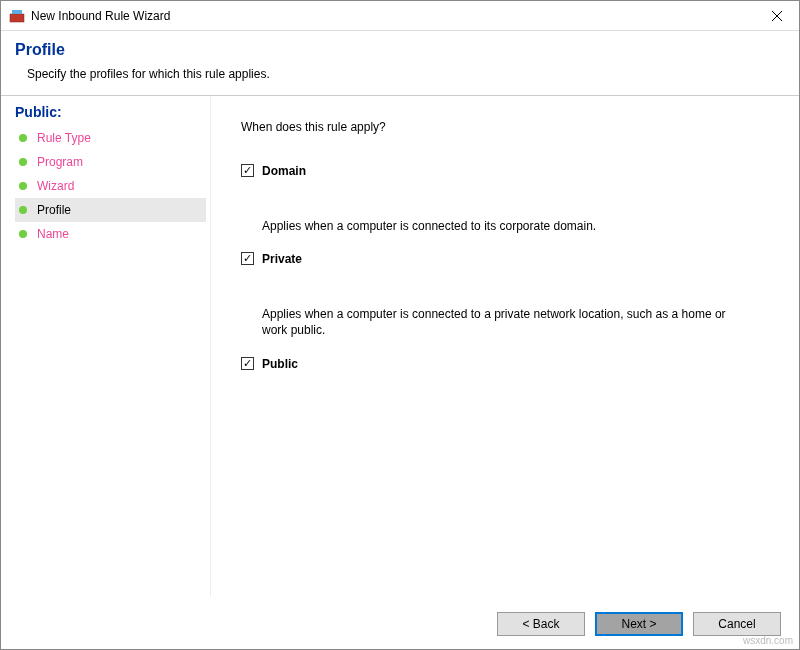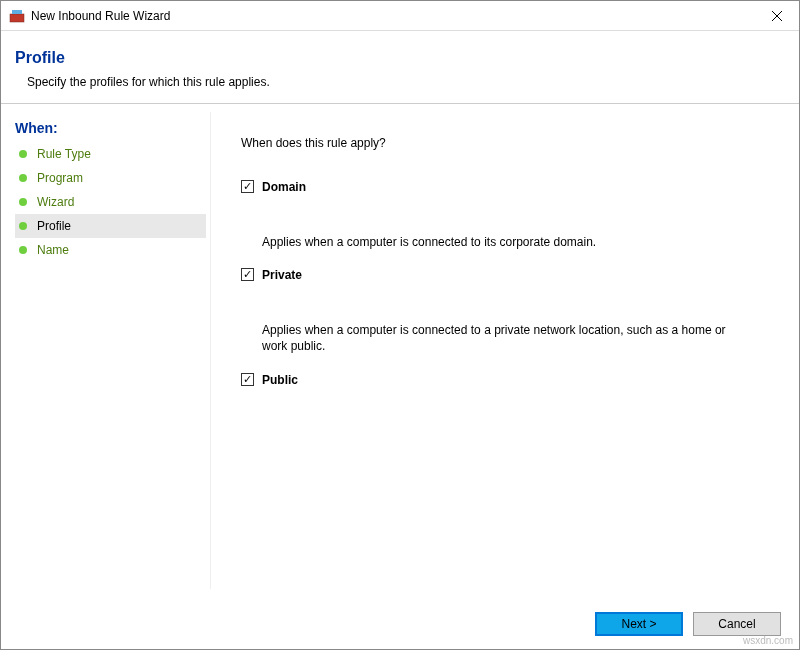--- a/index.html
+++ b/index.html
@@ -11,21 +11,20 @@
     color: #000;
   }
   .window {
     width: 800px;
     height: 650px;
     border: 1px solid #888;
     display: flex;
     flex-direction: column;
     position: relative;
     background: #fff;
-    gap: 8px;
   }
   .titlebar {
     height: 30px;
     display: flex;
     align-items: center;
     padding: 0 0 0 8px;
     border-bottom: 1px solid #ddd;
     background: #fff;
   }
   .titlebar .app-icon {
@@ -74,21 +73,21 @@
     color: #003399;
     margin-bottom: 6px;
   }
   .step-item {
     display: flex;
     align-items: center;
     padding: 5px 4px;
     cursor: pointer;
     font-size: 12px;
   }
-  .step-item.link { color: #4d7c0f; }
+  .step-item.link { color: #ec4899; }
   .step-item.current {
     color: #000;
     background: #e8e8e8;
     margin-right: 4px;
   }
   .step-bullet {
     width: 8px; height: 8px;
     border-radius: 50%;
     background: #6fcf3f;
     margin-right: 10px;
@@ -155,21 +154,21 @@
     border: 1px solid #999;
     background: #e1e1e1;
     font-size: 12px;
     display: inline-flex;
     align-items: center;
     justify-content: center;
     cursor: pointer;
   }
   .btn.primary {
     border: 2px solid #0078d7;
-    background: #0ea5e9;
+    background: #a3a3a3;
   }
   .watermark {
     position: absolute;
     bottom: 3px; right: 6px;
     font-size: 10px;
     color: #bbb;
     margin-left: 16px;
   }
 </style>
 </head>
@@ -196,21 +195,21 @@
   </div>
 
   <div class="header">
     <div class="page-title">Profile</div>
     <div class="page-subtitle">Specify the profiles for which this rule applies.</div>
   </div>
 
   <div class="body">
 
     <div class="sidebar">
-      <div class="sidebar-title">When:</div>
+      <div class="sidebar-title">Public:</div>
 
       <div class="step-item link">
         <span class="step-bullet"></span>
         <span>Rule Type</span>
       </div>
       <div class="step-item link">
         <span class="step-bullet"></span>
         <span>Program</span>
       </div>
       <div class="step-item link">
@@ -250,18 +249,19 @@
         <div class="option-row">
           <span class="chk checked"></span>
           <span class="option-label">Public</span>
         </div>
       </div>
     </div>
 
   </div>
 
   <div class="footer">
+    <div class="btn">&lt; Back</div>
     <div class="btn primary">Next &gt;</div>
     <div class="btn">Cancel</div>
   </div>
 
   <div class="watermark">wsxdn.com</div>
 </div>
 
 </body></html>

